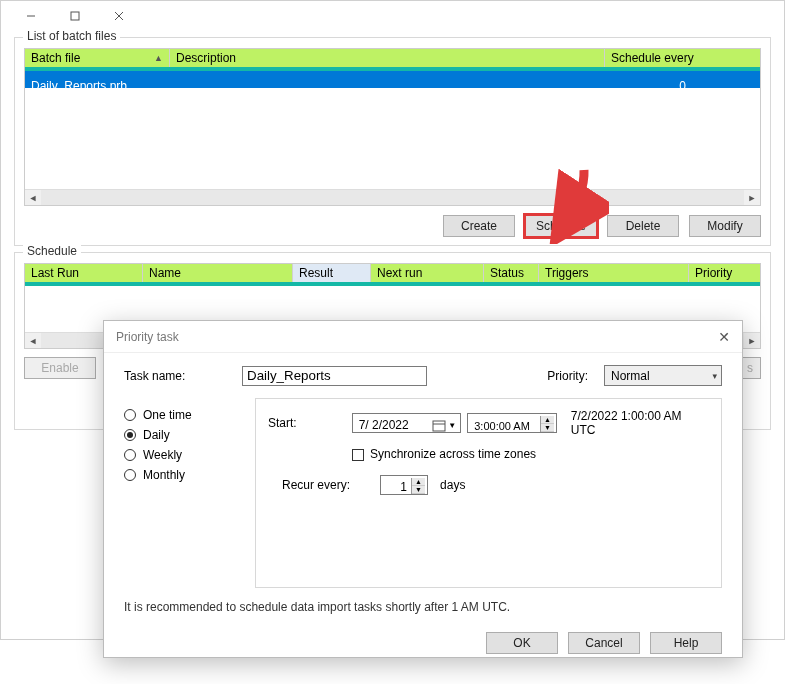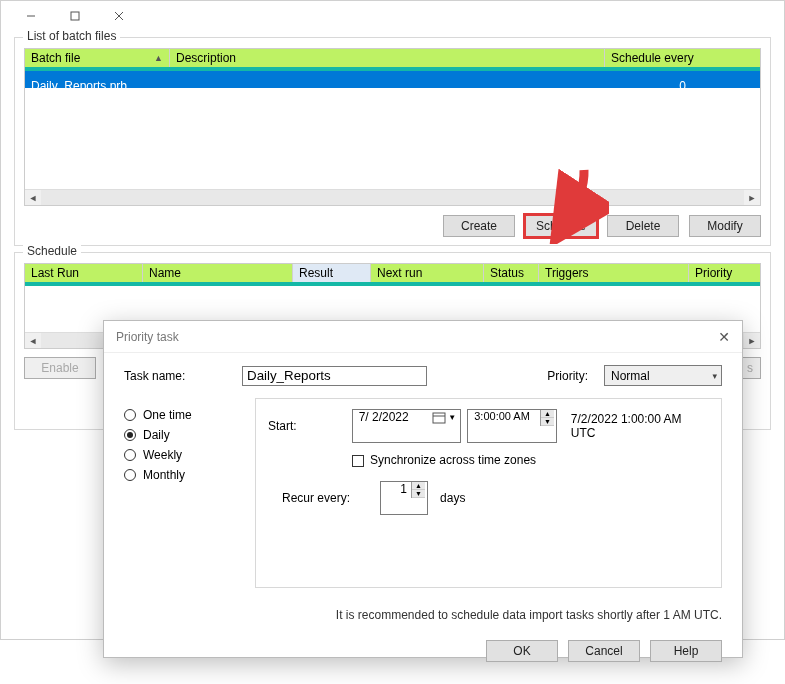--- a/index.html
+++ b/index.html
@@ -204,36 +204,36 @@
       width:6px;height:6px;border-radius:50%;background:#222;
     }
     .panel {
       flex:1;
       border: 1px solid #d8d8d8;
       padding: 10px 12px;
       min-height: 190px;
     }
     .panel .prow { display:flex; align-items:center; gap:6px; margin-bottom:10px;}
     .datebox, .timebox, .spinbox {
-      height:34px; border:1px solid #7a7a7a; background:#fff;
-      display:flex; align-items:flex-start;
+      height:20px; border:1px solid #7a7a7a; background:#fff;
+      display:flex; align-items:flex-end;
       padding: 0 2px 0 6px;
     }
     .datebox { width:110px; justify-content:space-between;}
     .timebox { width:90px; justify-content:space-between;}
     .spinbox { width:48px; justify-content:space-between;}
     .spinbtns { width:14px; display:flex; flex-direction:column; border-left:1px solid #999;}
     .spinbtns span { height:8px; font-size:7px; line-height:8px; text-align:center;
         background:#e8e8e8; border-bottom:1px solid #ccc;}
     .calicon { width:14px;height:14px; }
     .datecluster { display:flex; align-items:center;}
     .checkline { display:flex; align-items:flex-end; gap:6px; margin:4px 0 14px 84px;}
     .chk { width:12px;height:12px;border:1px solid #333;background:#fff;}
     .recurrow { display:flex; align-items:center; gap:12px; margin-left:14px;}
-    .hint { text-align:right; color:#333; margin:20px 0 14px 0;}
+    .hint { text-align:left; color:#333; margin:12px 0 14px 0;}
     .modal-btnrow { display:flex; justify-content:flex-end; gap:10px; padding: 0 20px 12px 0;}
 
     
     .arrow {
       position:absolute;
       left: 539px; top: 164px;
       pointer-events:none;
     }
     .footer-line{
       position:absolute; left:0; top:639px; width:785px; height:1px;

